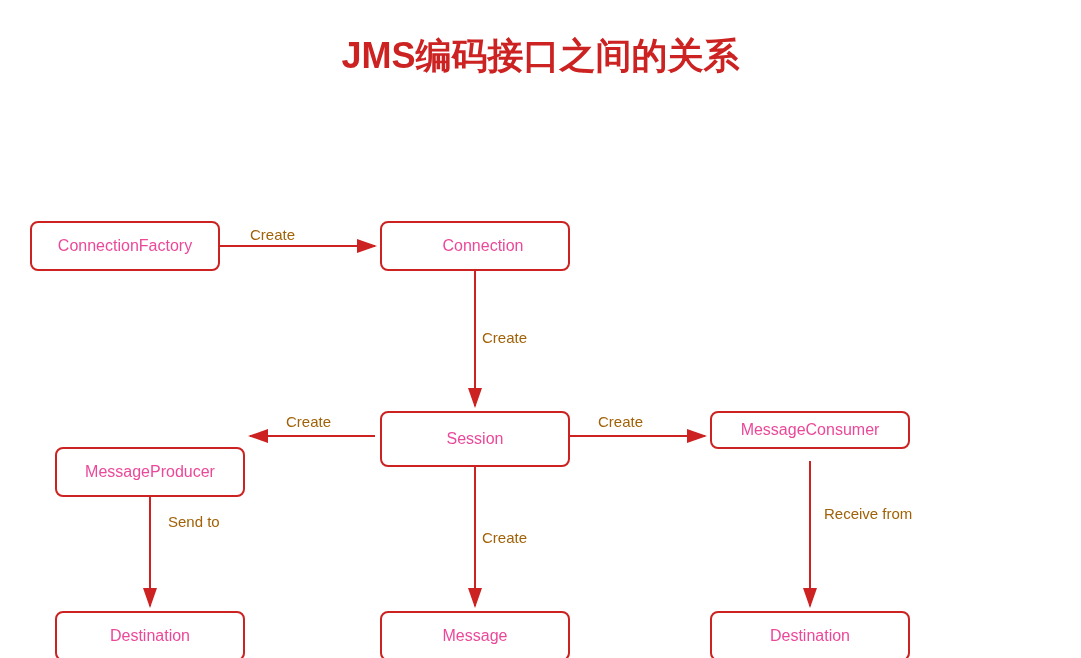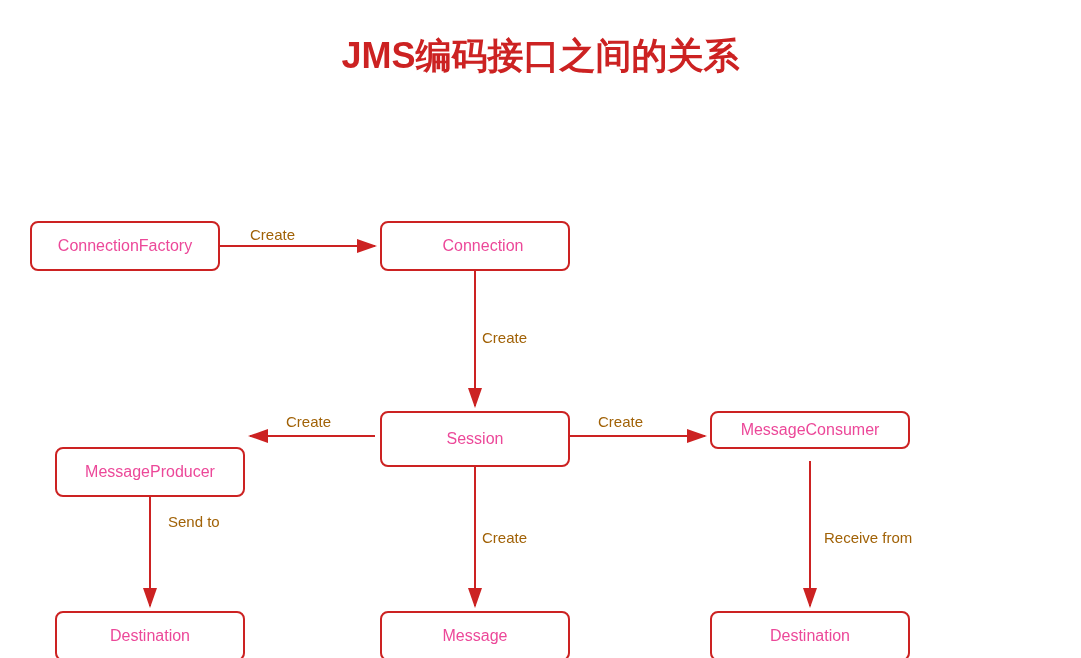--- a/index.html
+++ b/index.html
@@ -107,15 +107,15 @@
   <div class="arrow-label" style="left:482px; top:228px;">Create</div>
 
   <div class="arrow-label" style="left:286px; top:312px;">Create</div>
 
   <div class="arrow-label" style="left:598px; top:312px;">Create</div>
 
   <div class="arrow-label" style="left:482px; top:428px;">Create</div>
 
   <div class="arrow-label" style="left:168px; top:412px;text-align:right;">Send to</div>
 
-  <div class="arrow-label" style="left:824px; top:428px;">Receive from</div>
+  <div class="arrow-label" style="left:824px; top:404px;">Receive from</div>
 
 </div>
 
 </body></html>

